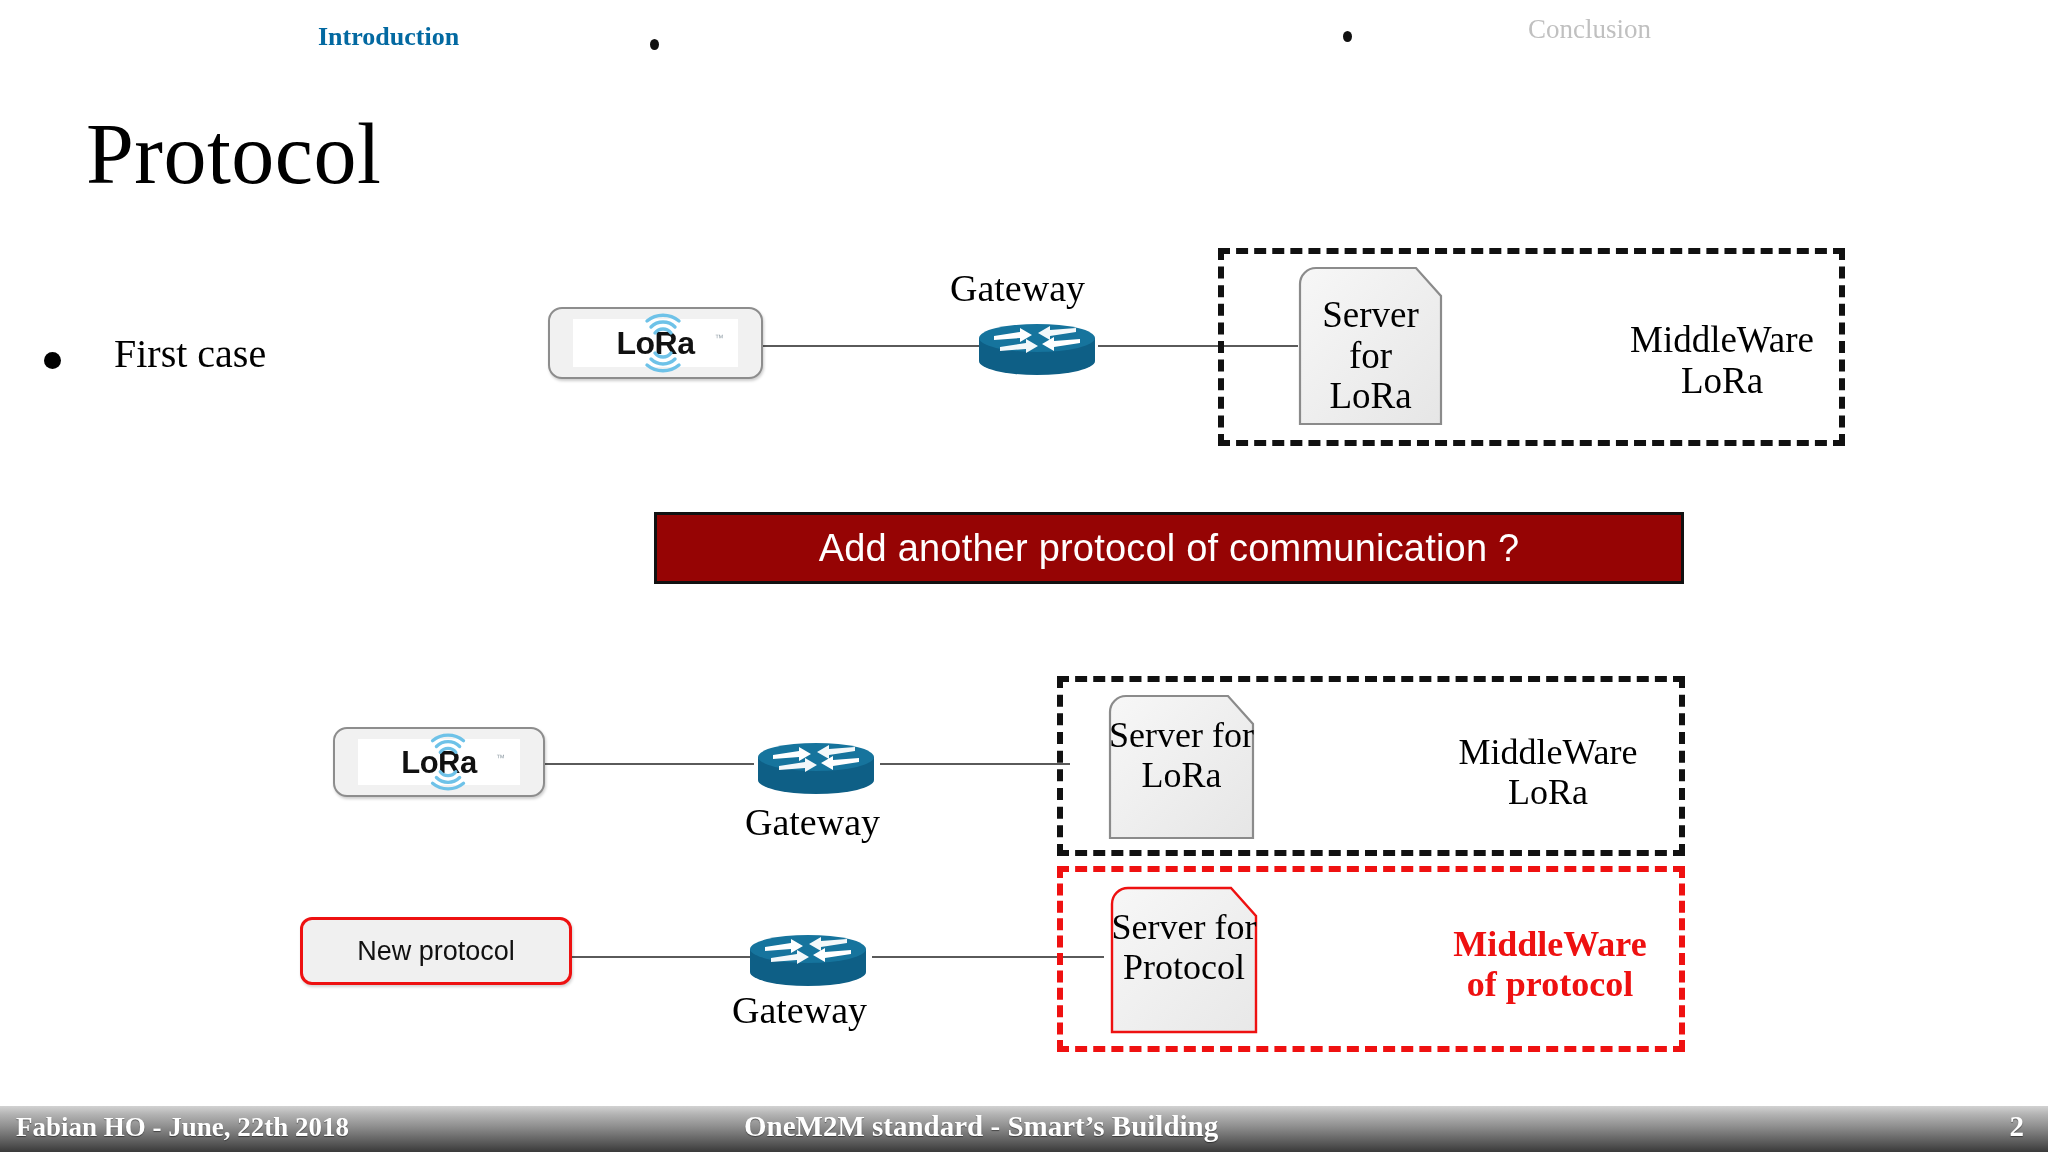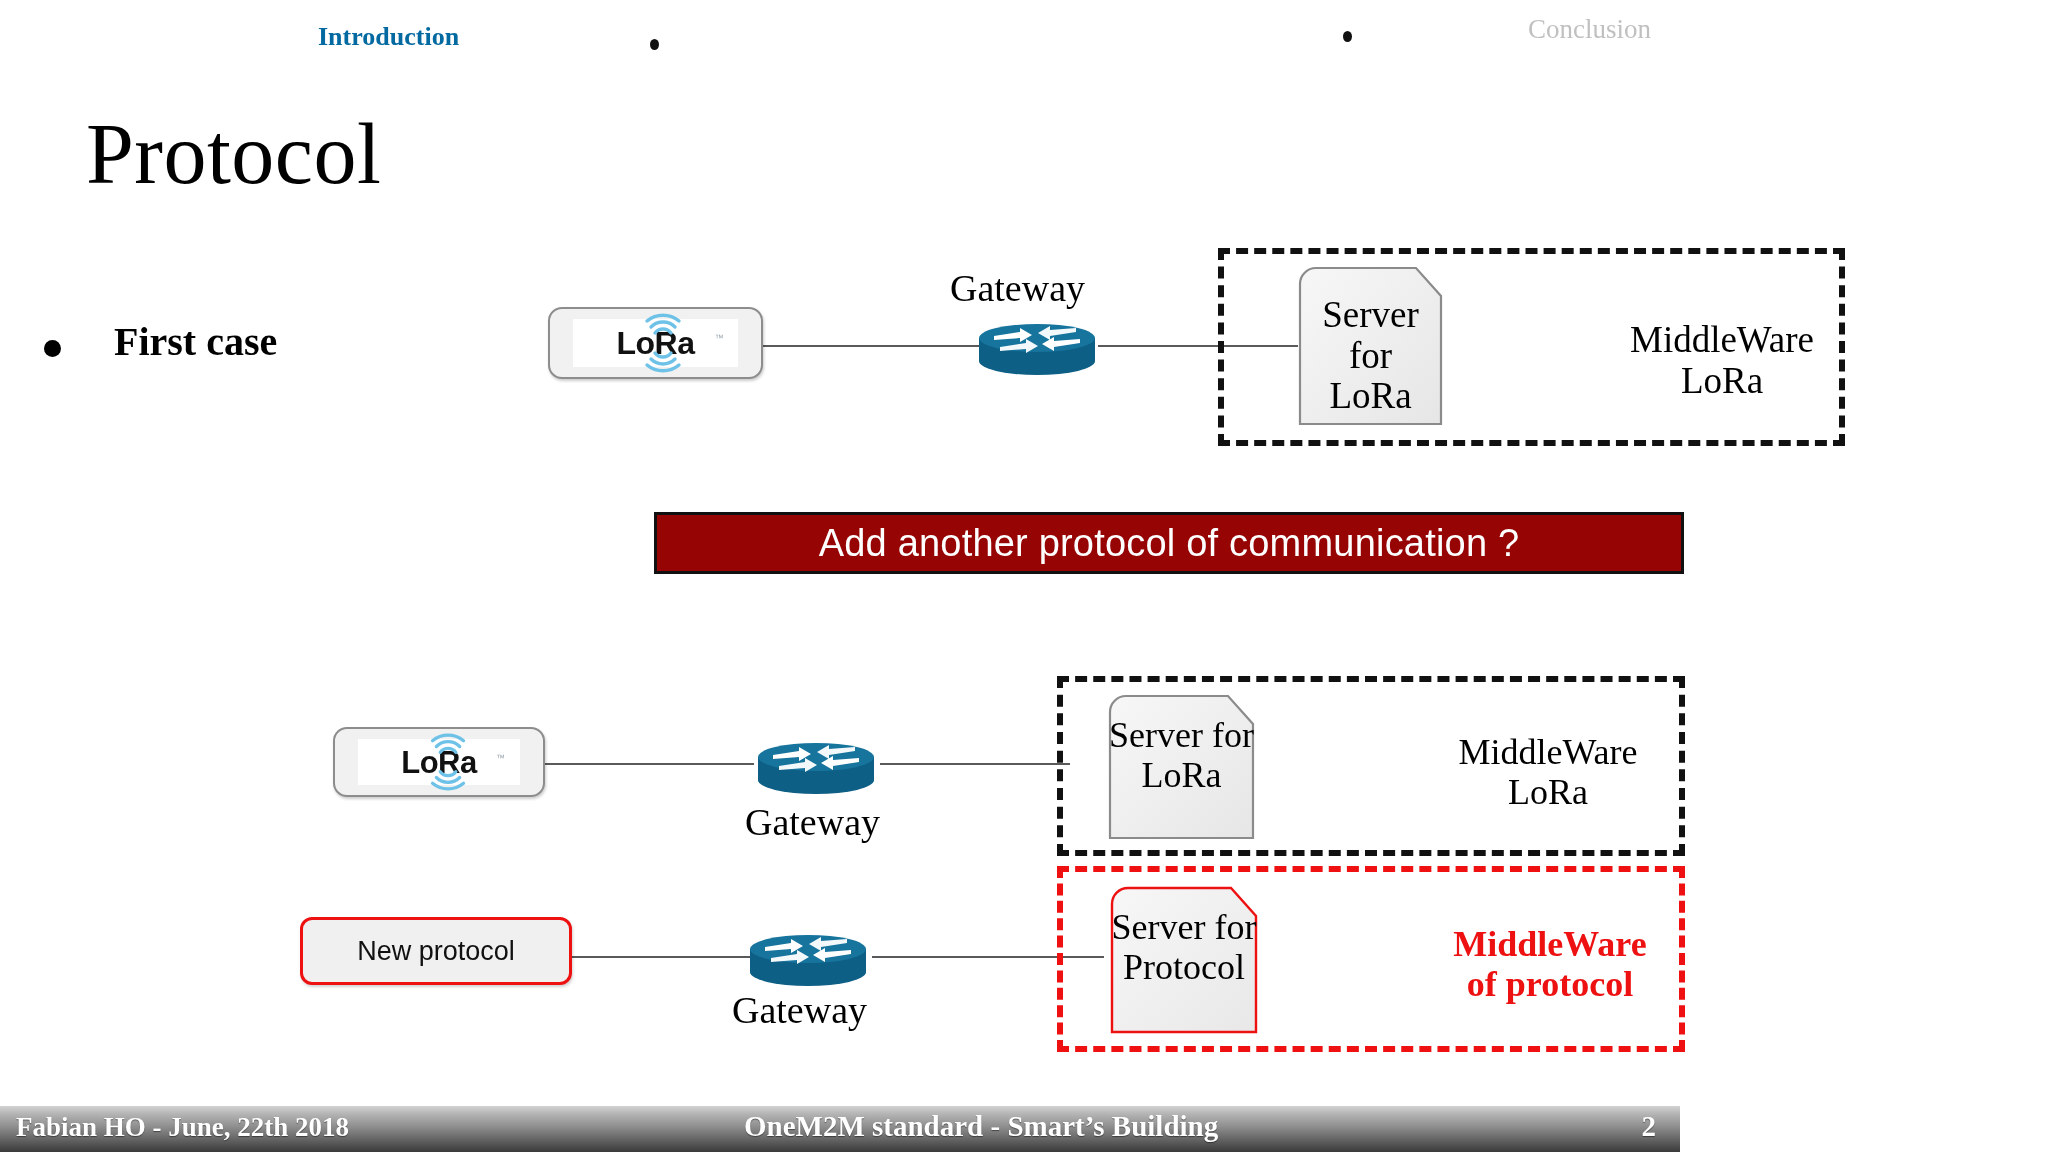--- a/index.html
+++ b/index.html
@@ -72,22 +72,22 @@
     left: 98px; top: 206px;
     font-size: 46px;
     font-weight: bold;
     color: #000000;
     font-family: "Liberation Serif", serif;
   }
 
   
   #bullet-first-case {
     position: absolute;
-    left: 44px; top: 318px;
-    width: 330px; height: 60px; font-weight: bold;
+    left: 44px; top: 330px;
+    width: 330px; height: 60px;
   }
   #bullet-first-case .bdot {
     position: absolute;
     left: 0px; top: 22px;
     width: 17px; height: 17px;
     border-radius: 50%;
     background: #000000;
   }
   #bullet-first-case .btext {
     position: absolute;
@@ -191,21 +191,21 @@
     white-space: pre-line;
     font-family: "Liberation Serif", serif;
   }
   .mw-black { color: #000000; font-weight: normal; }
   .mw-red   { color: #ee1111; font-weight: bold; }
 
   
   #banner {
     position: absolute;
     left: 654px; top: 512px;
-    width: 1030px; height: 62px;
+    width: 1030px; height: 72px;
     box-sizing: border-box;
     background: #960404;
     border: 3px solid #111111;
     display: flex;
     align-items: center;
     justify-content: center;
   }
   #banner .banner-text {
     font-family: "Liberation Sans", sans-serif;
     font-size: 38px;
@@ -230,21 +230,21 @@
   #new-protocol-box .np-text {
     font-family: "Liberation Sans", sans-serif;
     font-size: 27px;
     color: #111111;
   }
 
   
   #footer {
     position: absolute;
     left: 0; top: 1106px;
-    width: 1680px; height: 46px;
+    width: 2048px; height: 46px;
     background: linear-gradient(to bottom, #d2d2d2 0%, #b3b3b3 18%, #8e8e8e 45%, #5c5c5c 78%, #3a3a3a 100%);
   }
   .footer-text {
     position: absolute;
     color: #ffffff;
     font-family: "Liberation Serif", serif;
     font-weight: bold;
     white-space: nowrap;
     text-shadow: 0 1px 1px rgba(0,0,0,0.45);
   }

